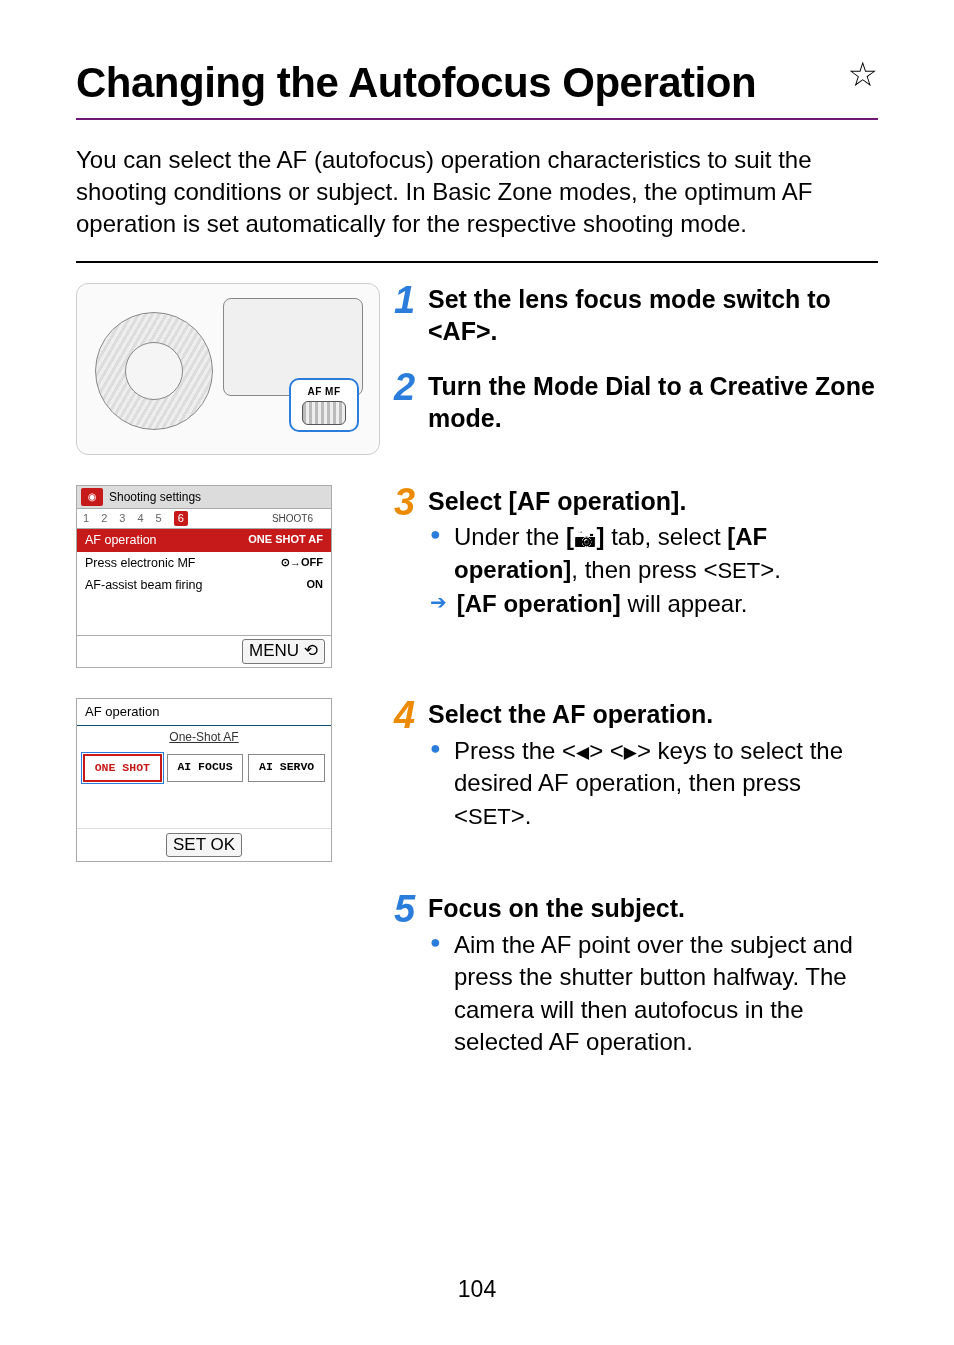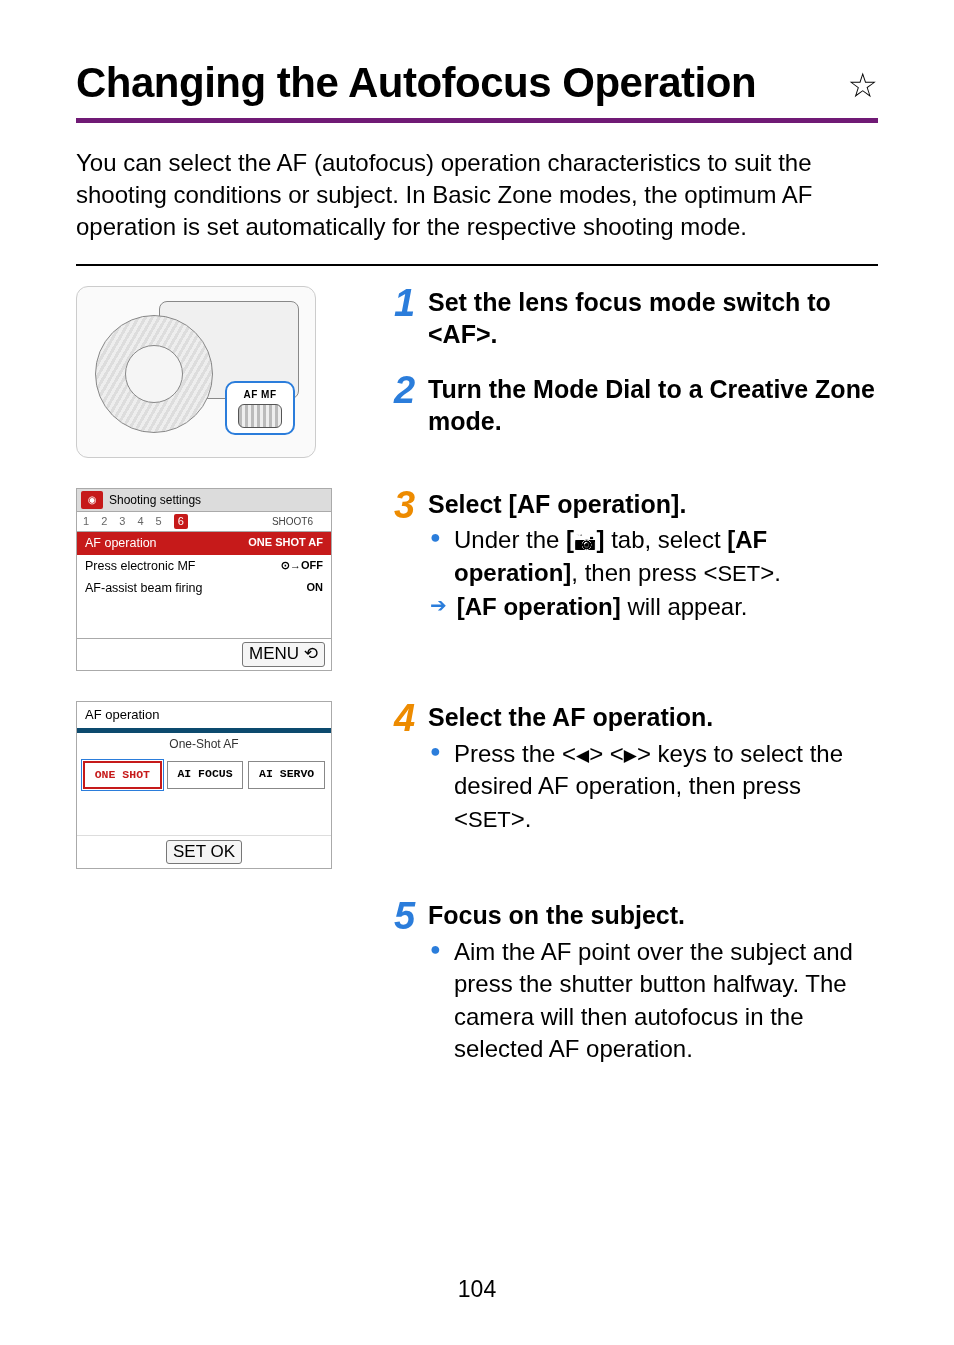--- a/index.html
+++ b/index.html
@@ -1,27 +1,27 @@
 <!DOCTYPE html>
 <html><head>
 <meta charset="utf-8">
 <style>
   * { box-sizing: border-box; margin: 0; padding: 0; }
   body { font-family: Arial, Helvetica, sans-serif; width: 954px; height: 1345px; background: #fff; color: #000; position: relative; padding: 55px 76px 40px 76px; font-size: 24px; line-height: 1.35; }
-  .title-row { display: flex; align-items: flex-end; border-bottom: 5px solid #701a75; padding-bottom: 6px; margin-bottom: 24px; }
+  .title-row { display: flex; border-bottom: 2px solid #701a75; padding-bottom: 6px; margin-bottom: 24px; }
   .title-row h1 { font-size: 42px; font-weight: bold; flex: 1; letter-spacing: -0.5px; }
   .star-outline { font-size: 34px; font-weight:300; position:relative; top: -3px; }
   .intro { margin-bottom: 2px; }
   .divider { border: none; border-top: 2px solid #000; margin: 20px 0 20px 0; }
   .content { display: flex; flex-direction: column; gap: 30px; }
   .row { display: flex; gap: 60px; align-items: flex-start; }
   .left-col { width: 258px; flex-shrink: 0; }
   .right-col { flex: 1; }
   .illus-box { display:inline-block; }
-  .illus-camera { width: 240px; height: 172px; border: 1px solid #ccc; border-radius: 12px; position: relative; background: #fafafa; overflow:hidden; }
+  .illus-camera { width: 304px; height: 172px; border: 1px solid #ccc; border-radius: 12px; position: relative; background: #fafafa; overflow:hidden; }
   .camera-sketch { position:absolute; inset:8px; border-radius:8px; }
   .camera-body { position:absolute; right:8px; top:6px; width:140px; height:98px; border:1.5px solid #888; border-radius:8px; background:#f0f0f0; }
   .camera-lens { position:absolute; left:10px; top:20px; width:118px; height:118px; border:1.5px solid #888; border-radius:50%; background: repeating-linear-gradient(120deg,#ddd,#ddd 3px,#eee 3px,#eee 6px); }
   .camera-inner { position:absolute; left:40px; top:50px; width:58px; height:58px; border:1.5px solid #888; border-radius:50%; background:#f5f5f5; }
   .switch-box { position:absolute; right:12px; bottom:14px; width:70px; height:54px; border:2px solid #2b7ddb; border-radius:10px; background:#fff; display:flex; flex-direction:column; align-items:center; justify-content:center; font-size:10px; }
   .switch-label { font-size:10px; letter-spacing:0.5px; font-weight:bold; }
   .switch-slider { width:44px; height:24px; border:1.5px solid #555; border-radius:6px; background: repeating-linear-gradient(90deg,#bbb,#bbb 3px,#eee 3px,#eee 6px); margin-top:2px; }
 
   .menu-box { width: 256px; border: 1px solid #aaa; font-size: 12.5px; background:#fff; }
   .menu-head { display:flex; align-items:center; background:#dcdcdc; border-bottom:1px solid #aaa; }
@@ -33,21 +33,21 @@
   .menu-tabs .shoot-label { margin-left:auto; color:#444; font-size:10px; }
   .menu-row { display:flex; justify-content:space-between; padding:3px 8px; }
   .menu-row.highlight { background:#c61a1a; color:#fff; }
   .menu-row .right-val { font-size:11px;font-weight:bold; }
   .menu-blank { height: 38px; }
   .menu-footer { display:flex; justify-content:flex-end; padding:3px 6px; border-top:1px solid #aaa; }
   .menu-btn { border:1px solid #777; border-radius:3px; padding:0 6px; font-size:17px; background:#f5f5f5; display:inline-flex; align-items:center; gap:3px; }
 
   .af-box { width: 256px; border: 1px solid #aaa; font-size: 13px; background:#fff; }
   .af-title { padding:4px 8px; }
-  .af-sub { text-align:center; padding:3px 0; color:#333; font-size:12px; border-top:5px solid #0c4a6e; }
+  .af-sub { text-align:center; padding:3px 0; color:#333; font-size:12px; border-top:1px solid #0c4a6e;text-decoration:underline; }
   .af-options { display:flex; padding:6px; gap:5px; }
   .af-opt { flex:1; text-align:center; border:1px solid #888; padding:4px 0; font-size:11.5px; font-weight:bold;font-family:Liberation Mono, monospace; }
   .af-opt.selected { color:#c61a1a; border:2px solid #c61a1a; position:relative; }
   .af-opt.selected::after{content:""; position:absolute; inset:-4px; border:1px solid #2b7ddb; }
   .af-blank { height: 40px; }
   .af-footer { display:flex; justify-content:center; padding:4px 6px; border-top:1px solid #ddd; }
 
   .step { display:flex; align-items:flex-start; gap: 6px; }
   .step-num { font-size: 38px; font-weight: bold; color:#2b7ddb; line-height:0.9; min-width: 28px; font-family: Arial, sans-serif; font-style: italic; }
   .step-num.orange { color:#ed8b00; }

